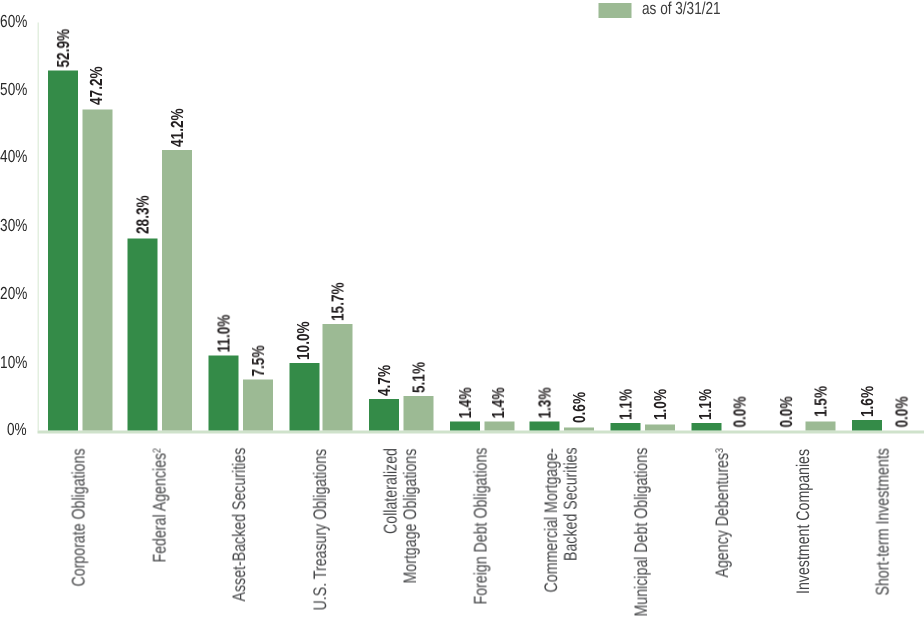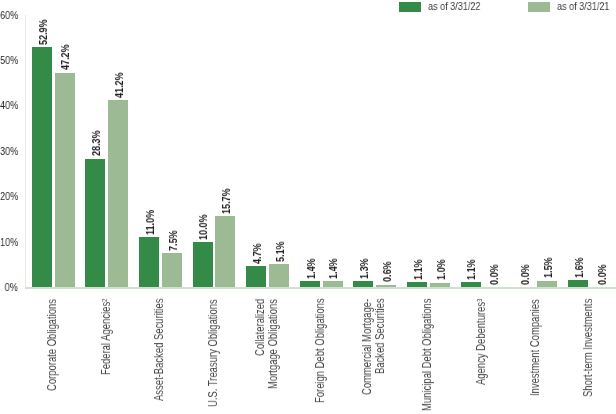--- a/index.html
+++ b/index.html
@@ -35,24 +35,20 @@
   .dlabel{font-size:11.6px;font-weight:bold;color:#231f20;}
   .catlabel{font-size:12.1px;color:#47484a;}
   sup{font-size:0.62em;vertical-align:baseline;position:relative;top:-3.2px;line-height:0;}
 </style>
 </head>
 <body>
 
 <div id="root">
 
   <div class="legend">
-    <div class="legend-item">
-      <span class="swatch" style="background: rgb(52, 139, 72);"></span>
-      <span class="legend-label">as of 3/31/22</span>
-    </div>
     <div class="legend-item">
       <span class="swatch" style="background: rgb(156, 186, 148);"></span>
       <span class="legend-label">as of 3/31/21</span>
     </div>
   </div>
 
   <div class="axisline vaxis" style="top: 14.7px; height: 272.7px;"></div>
   <div class="axisline haxis" style="top: 287.4px;"></div>
 
   <div class="yaxis">

